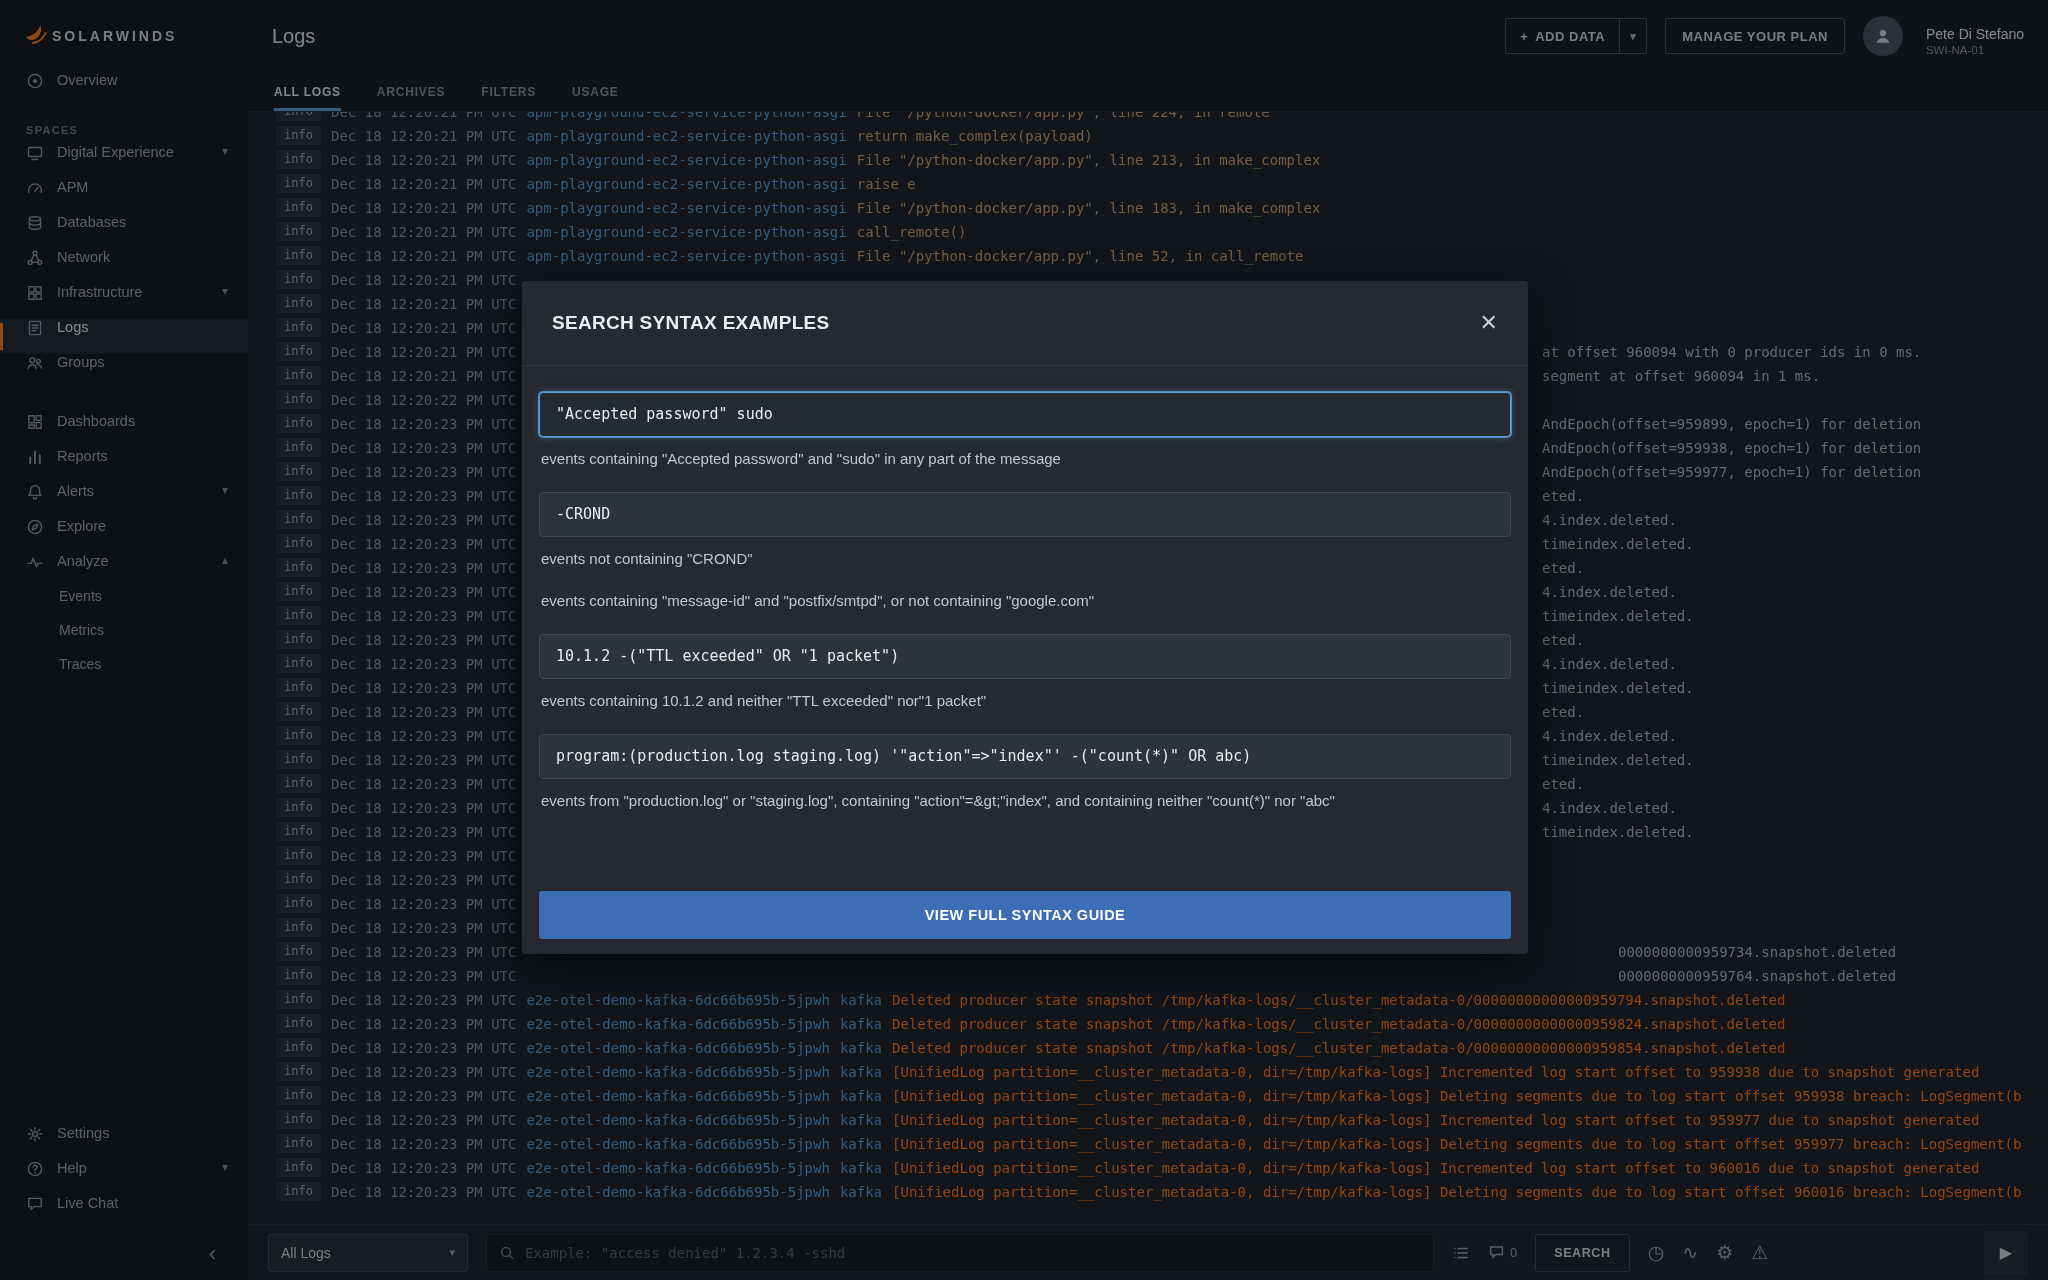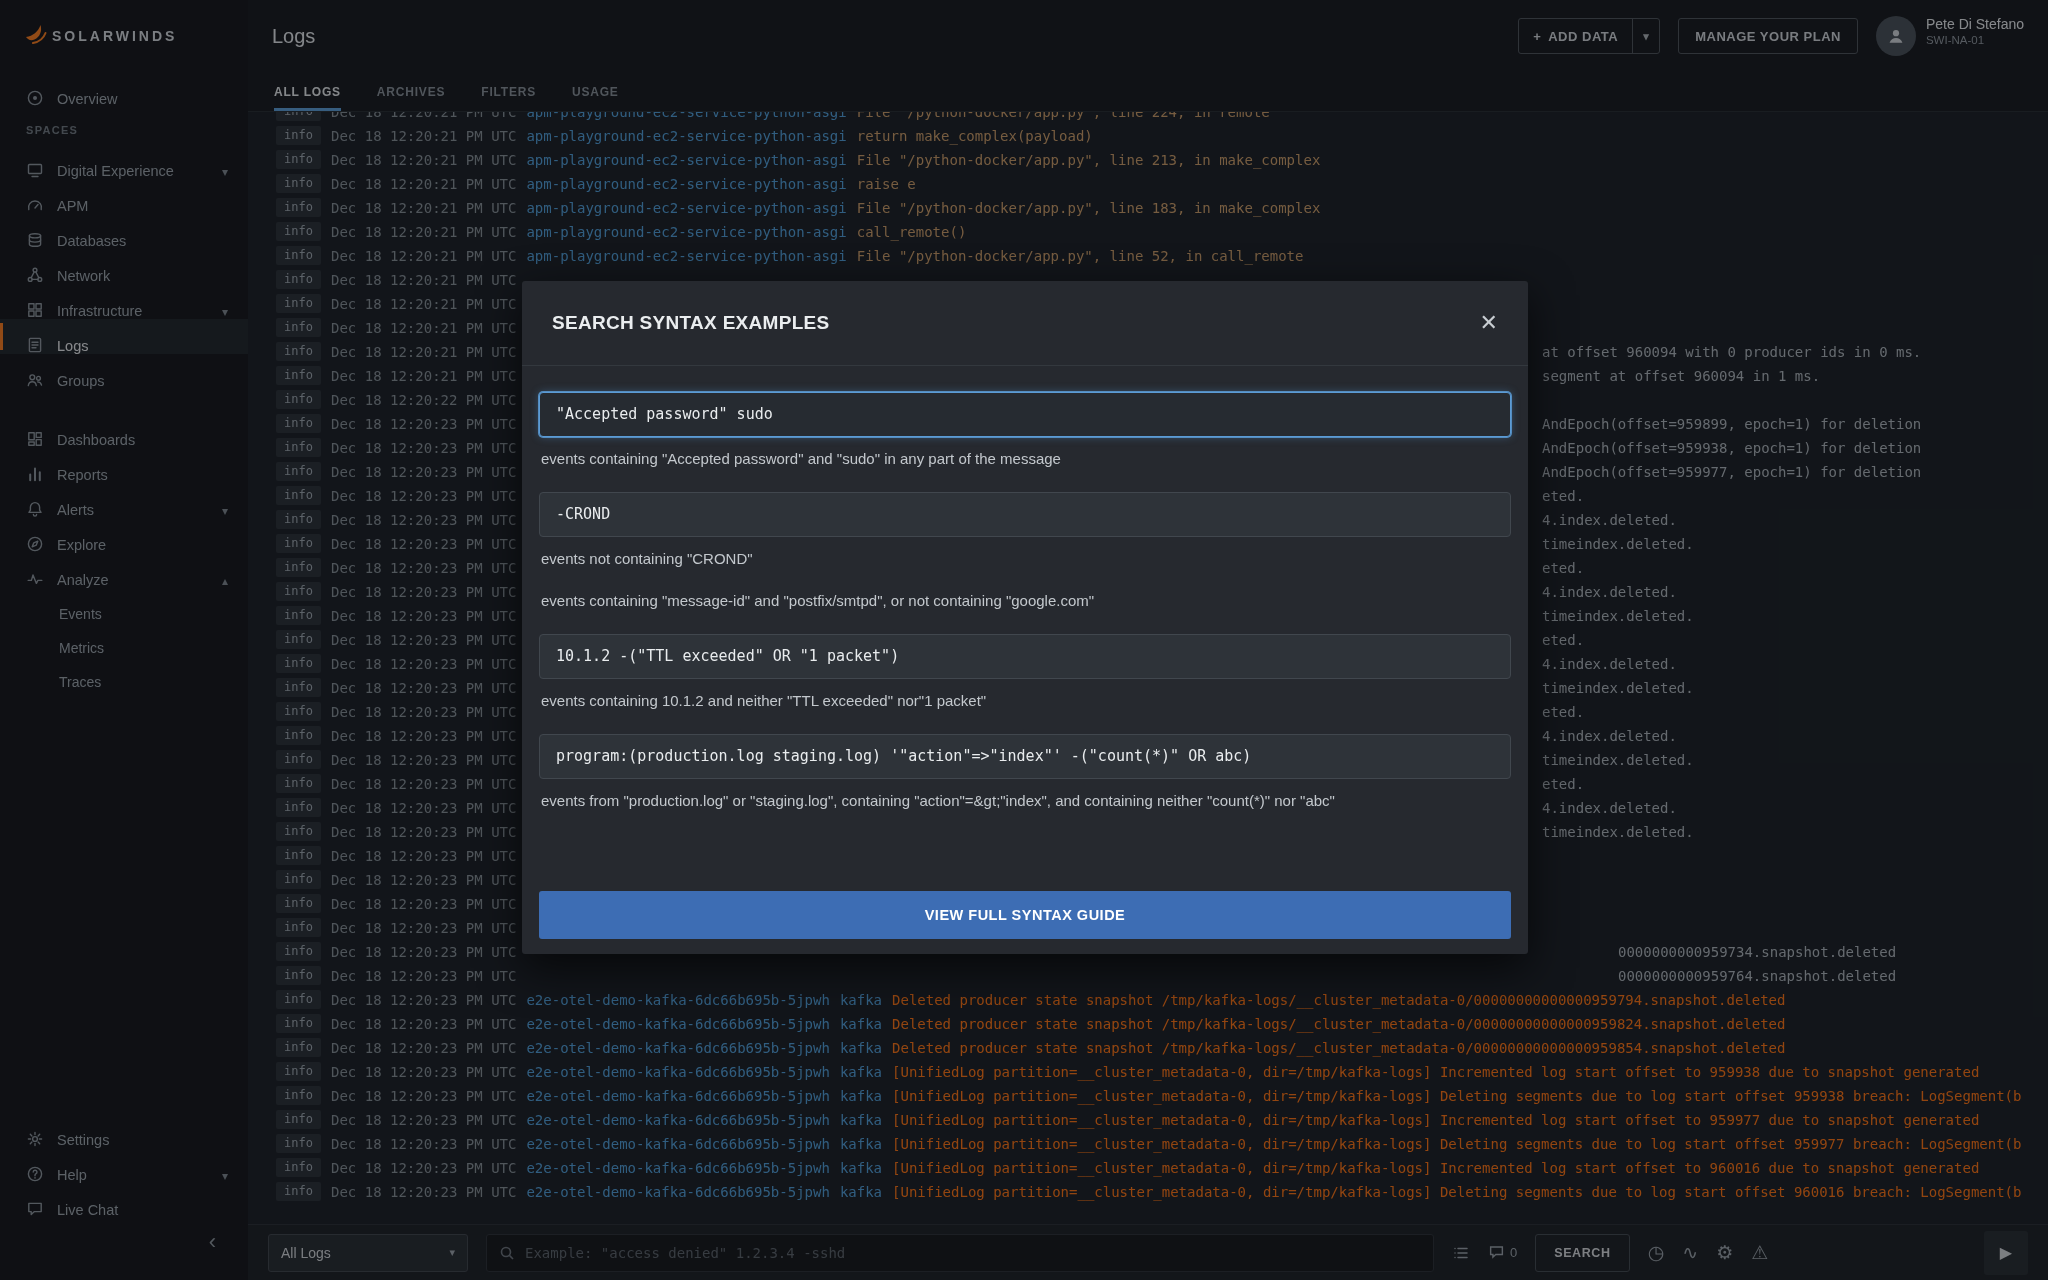--- a/index.html
+++ b/index.html
@@ -3,43 +3,43 @@
 <meta charset="utf-8">
 <style>
   *{margin:0;padding:0;box-sizing:border-box}
   html,body{width:2048px;height:1280px;overflow:hidden}
   body{font-family:"Liberation Sans",sans-serif;background:#171b20;position:relative;color:#aeb6bd}
 
   
   #sidebar{position:absolute;left:0;top:0;bottom:0;width:248px;background:#15181d;display:flex;flex-direction:column;z-index:2}
   #logo{height:72px;display:flex;align-items:center;padding-left:24px;gap:0;flex:0 0 auto}
   #logo .brand-text{color:#cfd4d9;font-size:14px;font-weight:bold;letter-spacing:3px}
-  .side-item{height:35px;display:flex;align-items:flex-end;padding-left:26px;position:relative;color:#99a2aa;font-size:14.5px;cursor:pointer}
+  .side-item{height:35px;display:flex;align-items:flex-start;padding-left:26px;position:relative;color:#99a2aa;font-size:14.5px;cursor:pointer}
   .side-item .side-icon{width:18px;height:18px;margin-right:13px;display:inline-flex;color:#8a939b;flex:0 0 auto}
   .side-item .side-label{flex:1;white-space:nowrap}
   .side-item .side-chevron{margin-right:20px;color:#7c858d;font-size:12px}
   .side-item.active{background:#20262c;color:#e4e7ea}
   .side-item.active::before{content:"";position:absolute;left:0;top:4px;bottom:4px;width:3px;background:#f47b20}
   .side-item.indent{padding-left:59px;font-size:14px;height:34px}
   .side-section{color:#6f7880;font-size:11px;font-weight:bold;letter-spacing:1.3px;margin:17px 0 8px 26px}
   .side-gap{height:24px}
-  #sidebar-footer{margin-top:auto;padding-bottom:14px}
+  #sidebar-footer{margin-top:auto;padding-bottom:2px}
   #collapse-row{height:48px;display:flex;align-items:center;justify-content:flex-end;padding-right:32px;color:#8a939b;font-size:22px}
 
   
   #main{position:absolute;left:248px;right:0;top:0;bottom:0;background:#1b2026}
   #topbar{height:72px;background:#171b20;display:flex;align-items:center;justify-content:space-between;padding:0 24px}
   #page-title{color:#dde1e5;font-size:20px;font-weight:500}
   #topbar-right{display:flex;align-items:center;gap:18px}
   .top-btn{height:36px;border:1px solid #4c535a;border-radius:3px;color:#ccd1d6;font-size:13px;font-weight:bold;letter-spacing:.5px;display:flex;align-items:center;cursor:pointer;background:transparent}
   #add-data-btn .btn-main{padding:0 14px;display:flex;gap:7px;align-items:center}
   #add-data-btn .btn-divider{width:1px;align-self:stretch;background:#4c535a}
   #add-data-btn .btn-caret{padding:0 10px;font-size:11px;color:#aab0b6}
   #manage-plan-btn{padding:0 16px}
-  #user-chip{display:flex;align-items:flex-start;gap:10px;cursor:pointer}
+  #user-chip{display:flex;align-items:flex-end;gap:23px;cursor:pointer}
   #avatar{width:40px;height:40px;border-radius:50%;background:#485058;display:flex;align-items:center;justify-content:center}
   #user-name{color:#e2e6e9;font-size:14px}
   #user-org{color:#8d959d;font-size:11.5px;margin-top:2px}
 
   
   #tabs-bar{height:40px;border-bottom:1px solid #272d33;display:flex;align-items:stretch;padding-left:26px;background:#171b20}
   #tabs{display:flex;gap:36px}
   .tab{display:flex;align-items:center;color:#858e96;font-size:12px;font-weight:bold;letter-spacing:.8px;border-bottom:3px solid transparent;padding-top:3px;cursor:pointer}
   .tab.active{color:#dfe3e6;border-bottom-color:#5b9bd5}
 

